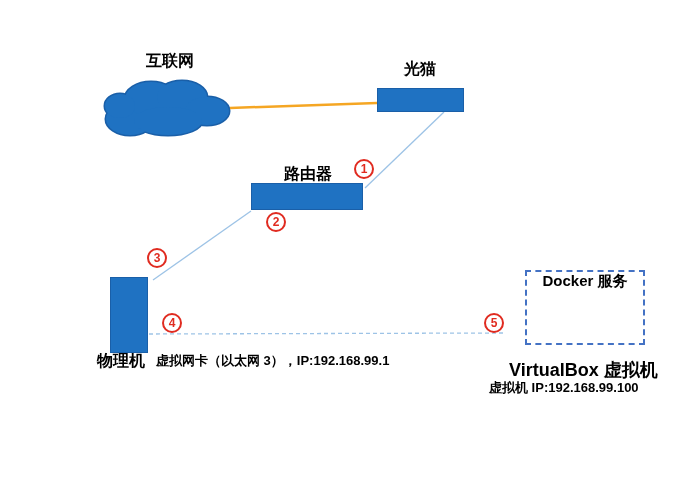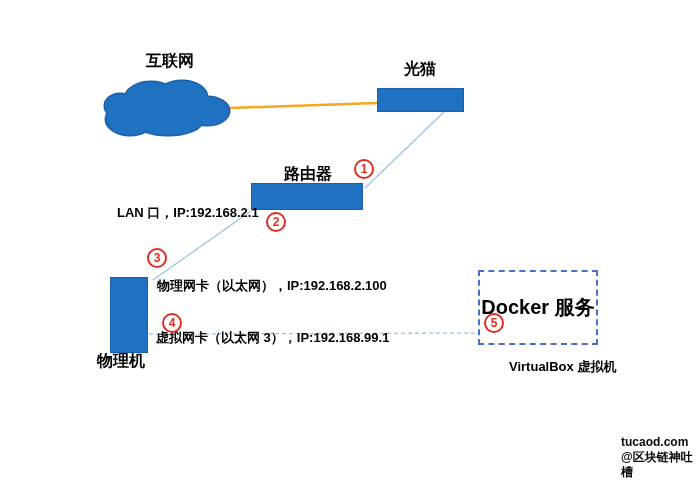--- a/index.html
+++ b/index.html
@@ -4,33 +4,33 @@
 <style>
   html,body{margin:0;padding:0;background:#fff;}
   .canvas{
     position:relative;width:700px;height:494px;background:#ffffff;
     font-family:Liberation Sans, sans-serif;color:#000;overflow:hidden;
   }
   .layer{position:absolute;left:0;top:0;width:700px;height:494px;}
   .box{position:absolute;background:#1f72c2;border:1px solid #1a5fa8;box-sizing:border-box;}
   .label{position:absolute;font-weight:700;white-space:nowrap;line-height:1.15;}
   .t16{font-size:16px;}
-  .t15{font-size:13px;}
+  .t15{font-size:18px;}
   .t13{font-size:13px;}
   .marker{
     position:absolute;width:20px;height:20px;box-sizing:border-box;
     border:2px solid #e02b20;border-radius:50%;color:#e02b20;
     font-size:12px;font-weight:700;display:flex;align-items:center;justify-content:center;
     background:transparent;
   }
   .docker-box{
-    position:absolute;left:478px;top:270px;width:120px;height:75px;box-sizing:border-box;
+    position:absolute;left:525px;top:270px;width:120px;height:75px;box-sizing:border-box;
     border:2px dashed #4472c4;background:#ffffff;
-    display:flex;align-items:center;justify-content:center;
-    font-size:20px;font-weight:700;
+    display:flex;align-items:flex-start;justify-content:center;
+    font-size:15px;font-weight:700;
   }
   .watermark{
     position:absolute;left:621px;top:435px;
     font-size:12px;font-weight:700;line-height:15px;color:#0a0a0a;
   }
 </style>
 </head>
 <body>
 
 <div class="canvas">
@@ -68,40 +68,35 @@
   <div class="label t16" style="left:97px;top:352px;">物理机</div>
 
   <div class="box" style="left:377px;top:88px;width:87px;height:24px;"></div>
   <div class="box" style="left:251px;top:183px;width:112px;height:27px;"></div>
   <div class="box" style="left:110px;top:277px;width:38px;height:76px;"></div>
 
   <div class="docker-box">
     <span>Docker 服务</span>
   </div>
 
-  <div class="label t13" style="left:117px;top:206px;">LAN 口，IP:192.168.2.1</div>
-  <div class="label t13" style="left:157px;top:279px;">物理网卡（以太网），IP:192.168.2.100</div>
-  <div class="label t13" style="left:156px;top:331px;">虚拟网卡（以太网 3），IP:192.168.99.1</div>
+  <div class="label t13" style="left:156px;top:354px;">虚拟网卡（以太网 3），IP:192.168.99.1</div>
 
   <div class="label t15" style="left:509px;top:360px;">VirtualBox 虚拟机</div>
+  <div class="label t13" style="left:489px;top:381px;">虚拟机 IP:192.168.99.100</div>
 
   <div class="marker" style="left:354px;top:159px;">
     <span>1</span>
   </div>
   <div class="marker" style="left:266px;top:212px;">
     <span>2</span>
   </div>
   <div class="marker" style="left:147px;top:248px;">
     <span>3</span>
   </div>
   <div class="marker" style="left:162px;top:313px;">
     <span>4</span>
   </div>
   <div class="marker" style="left:484px;top:313px;">
     <span>5</span>
   </div>
 
-  <div class="watermark">
-    <div>tucaod.com</div>
-    <div>@区块链神吐槽</div>
-  </div>
 
 </div>
 
 </body></html>

